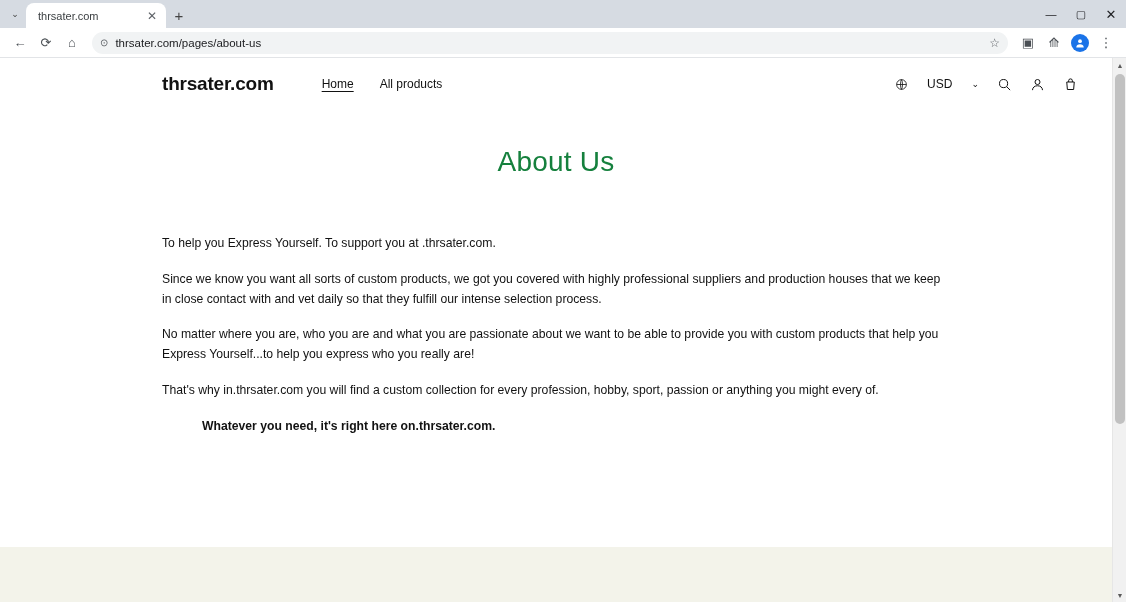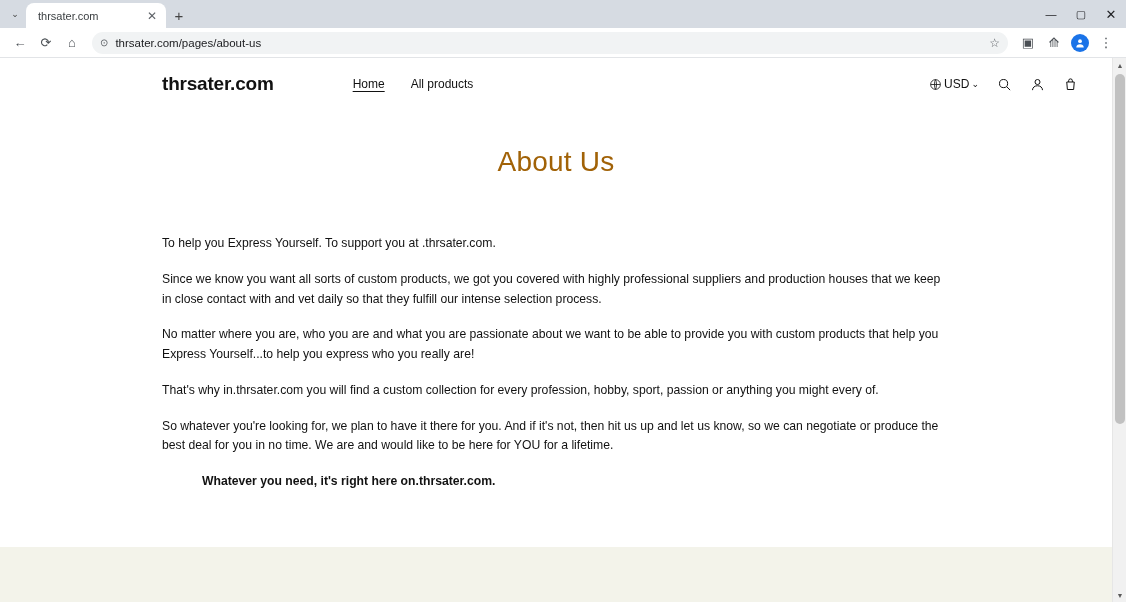--- a/index.html
+++ b/index.html
@@ -146,43 +146,43 @@
     letter-spacing: -0.2px;
   }
   .nav {
     display: flex;
     gap: 26px;
     margin-left: 48px;
     font-size: 12px;
     color: #121212;
   }
   .nav-link { text-decoration: none; color: #121212; }
-  .nav-link.active { text-decoration: underline; text-underline-offset: 3px; margin-left: 31px; }
+  .nav-link.active { text-decoration: underline; text-underline-offset: 3px; }
   .header-right {
     margin-left: auto;
     display: flex;
     align-items: center;
     gap: 18px;
     padding-right: 12px;
   }
   .currency {
-    display: flex; align-items: center; gap: 2px;
+    display: flex; align-items: center; gap: 19px;
     font-size: 12px; color: #121212;
   }
   .hicon { color: #121212; display: flex; align-items: center; }
 
   
   .content {
     padding: 36px 162px 0 162px;
   }
   h1.page-title {
     text-align: center;
     font-size: 28px;
     font-weight: 400;
-    color: #a16207;
+    color: #15803d;
     margin: 0 0 56px 0;
     letter-spacing: 0.2px;
   }
   .para {
     font-size: 12.2px;
     line-height: 1.62;
     color: #121212;
     margin: 0 0 16px 0;
     max-width: 790px;
   }
@@ -278,21 +278,20 @@
         </div>
       </div>
 
       <div class="content">
         <h1 class="page-title">About Us</h1>
 
         <p class="para">To help you Express Yourself. To support you at <b>.thrsater.com.</b></p>
         <p class="para">Since we know you want all sorts of custom products, we got you covered with highly professional suppliers and production houses that we keep in close contact with and vet daily so that they fulfill our intense selection process.</p>
         <p class="para">No matter where you are, who you are and what you are passionate about we want to be able to provide you with custom products that help you Express Yourself...to help you express who you really are!</p>
         <p class="para">That's why in.<b>thrsater.com you will find a custom collection for every profession, hobby, sport, passion or anything you might every of.</b></p>
-        <p class="para">So whatever you're looking for, we plan to have it there for you. And if it's not, then hit us up and let us know, so we can negotiate or produce the best deal for you in no time. We are and would like to be here for YOU for a lifetime.</p>
         <p class="para final">Whatever you need, it's right here on.thrsater.com.</p>
       </div>
 
       <div class="band"></div>
     </div>
 
     <div class="scrollbar">
       <div class="sb-arrow">▲</div>
       <div class="sb-thumb"></div>
       <div class="sb-arrow bottom">▼</div>

